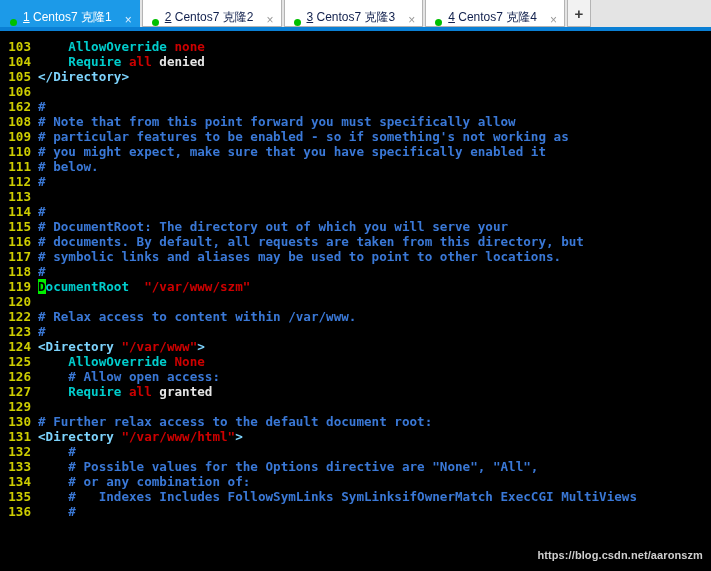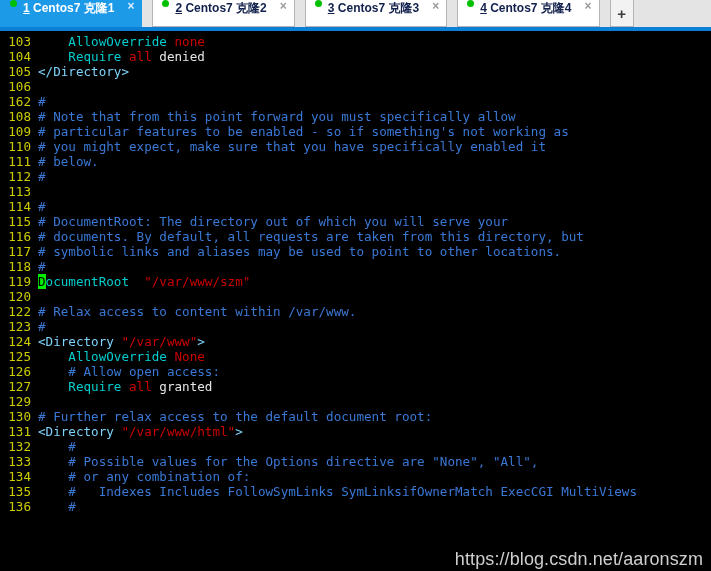--- a/index.html
+++ b/index.html
@@ -32,33 +32,32 @@
     bottom: 0;
     width: 711px;
     height: 4px;
     background: #0a7fd4;
   }
   .tab {
     position: relative;
     height: 27px;
     box-sizing: border-box;
     display: flex;
-    align-items: flex-start;
+    align-items: flex-end;
     padding: 0 4px 0 9px;
-    margin-right: 10px;
+    margin-right: 2px;
     font-family: "Liberation Sans", sans-serif;
     font-size: 12px;
     white-space: nowrap;
     border: 1px solid #b4b4b4;
     border-top: none;
     background: #ffffff;
     color: #11204d;
     cursor: default;
     z-index: 2;
-    font-weight: bold;
   }
   .tab.active {
     background: #1c9ae8;
     color: #ffffff;
     border-color: #1c9ae8;
   }
   .tab .dot {
     width: 7px;
     height: 7px;
     border-radius: 50%;
@@ -100,22 +99,23 @@
     cursor: default;
   }
 
   
   #terminal {
     position: relative;
     width: 711px;
     height: 540px;
     background: #000000;
     overflow: hidden;
-    padding-top: 3px;
-    box-sizing: border-box;
+    padding-top: 8px;
+    box-sizing: border-box;
+    font-weight: bold;
   }
   .row {
     height: 15px;
     line-height: 15px;
     font-size: 12.6px;
     white-space: pre;
     font-family: "DejaVu Sans Mono", "Liberation Mono", monospace;
   }
   .lnum {
     color: #cdcd00;
@@ -132,23 +132,23 @@
   .c-val     { color: #cd0000; }
   .c-plain   { color: #e5e5e5; }
   .cursor {
     background: #00ee00;
     color: #000000;
   }
 
   #watermark {
     position: absolute;
     right: 8px;
-    bottom: 1px;
+    bottom: 10px;
     font-family: "Liberation Sans", sans-serif;
-    font-size: 18px;
+    font-size: 11px;
     color: #cfcfcf;
     letter-spacing: 0.1px;
     white-space: nowrap;
   }
 </style>
 </head>
 <body>
 
 <div id="tabbar">
     <div class="tab active">

